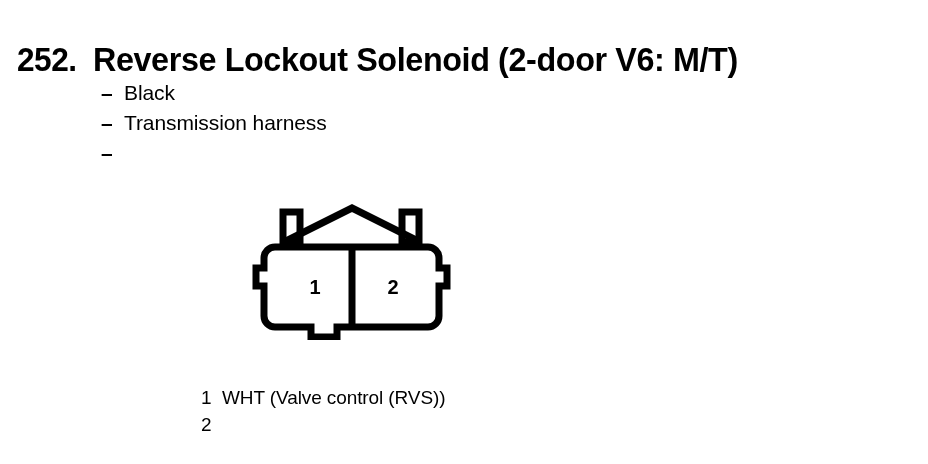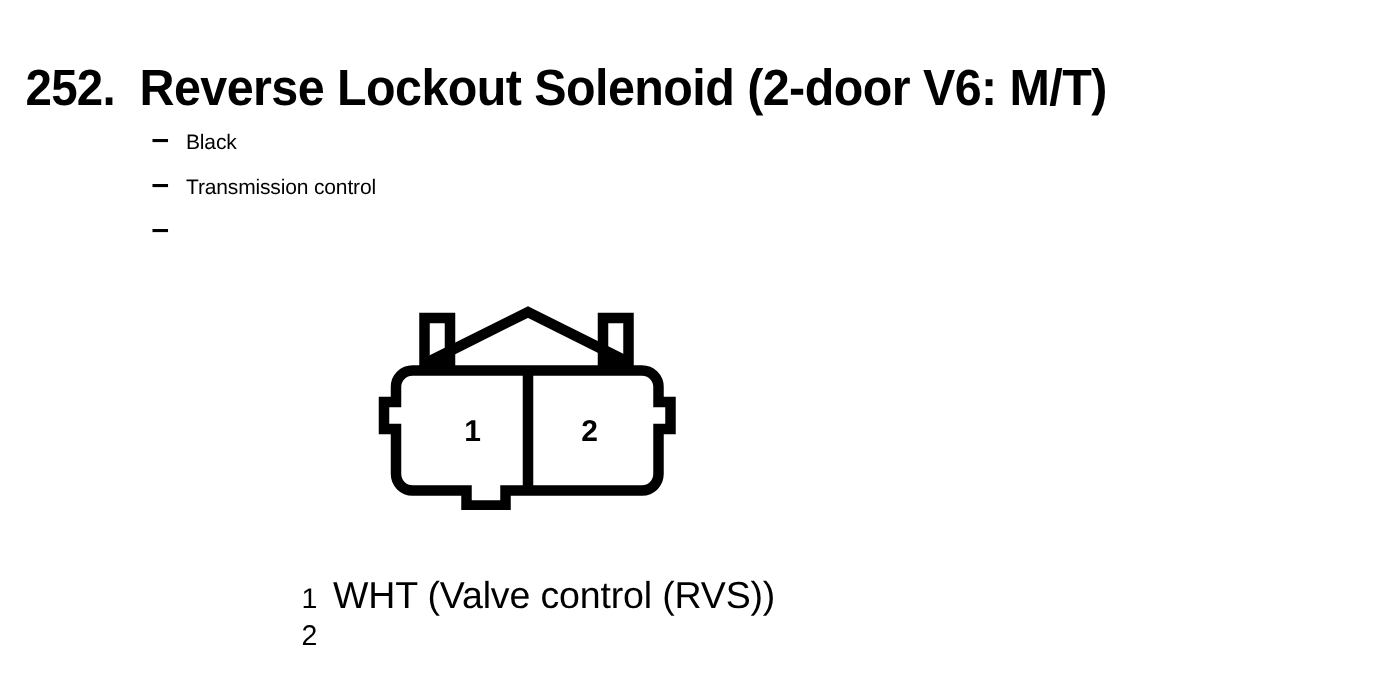--- a/index.html
+++ b/index.html
@@ -57,21 +57,21 @@
     white-space: nowrap;
   }
   .attr-dash {
     width: 23px;
     font-size: 21px;
     font-weight: bold;
     line-height: 30px;
     flex: 0 0 auto;
   }
   .attr-text {
-    font-size: 14px;
+    font-size: 21px;
     line-height: 30px;
     letter-spacing: -0.1px;
   }
 
   
   #connector-diagram {
     position: absolute;
     left: 245px;
     top: 198px;
     width: 212px;
@@ -100,21 +100,21 @@
     height: 27px;
     white-space: nowrap;
   }
   .legend-no {
     width: 21px;
     font-size: 19px;
     line-height: 27px;
     flex: 0 0 auto;
   }
   .legend-desc {
-    font-size: 25px;
+    font-size: 19px;
     line-height: 27px;
     letter-spacing: -0.1px;
   }
 </style>
 </head>
 <body>
 
 <div id="page-title">
   <span class="num">252.</span>
   <span class="ttl">Reverse Lockout Solenoid (2-door V6: M/T)</span>
@@ -122,21 +122,21 @@
 
 <div id="attr-list">
 
   <div class="attr-row">
     <span class="attr-dash">–</span>
     <span class="attr-text">Black</span>
   </div>
 
   <div class="attr-row">
     <span class="attr-dash">–</span>
-    <span class="attr-text">Transmission control</span>
+    <span class="attr-text">Transmission harness</span>
   </div>
 
   <div class="attr-row">
     <span class="attr-dash">–</span>
   </div>
 
 </div>
 
 <div id="connector-diagram">
   <svg width="212" height="142" viewBox="0 0 212 142" xmlns="http://www.w3.org/2000/svg">

